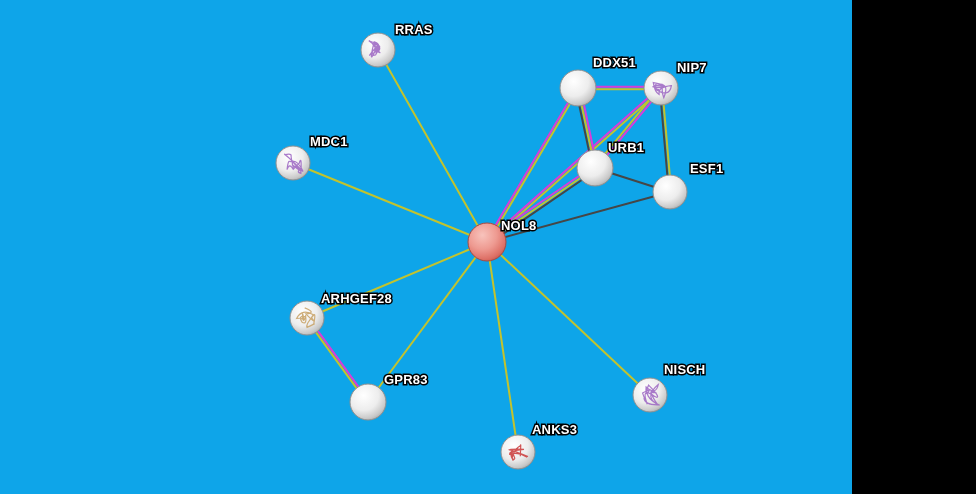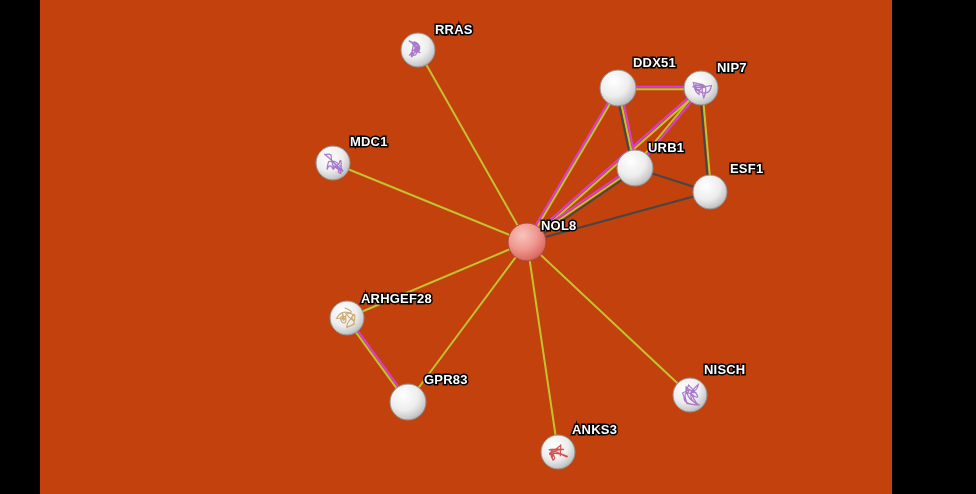--- a/index.html
+++ b/index.html
@@ -8,22 +8,21 @@
     background: #000;
     width: 976px;
     height: 494px;
     overflow: hidden;
     font-family: "Liberation Sans", sans-serif;
   }
   #viewport {
     position: relative;
     width: 852px;
     height: 494px;
-    background: #c2410c;
-    margin-left: 40px;
+    background: #0ea5e9;
   }
   svg { display: block; }
   .node-label {
     font-family: "Liberation Sans", sans-serif;
     font-size: 13px;
     font-weight: bold;
     fill: #ffffff;
     stroke: #000000;
     stroke-width: 3px;
     paint-order: stroke;

